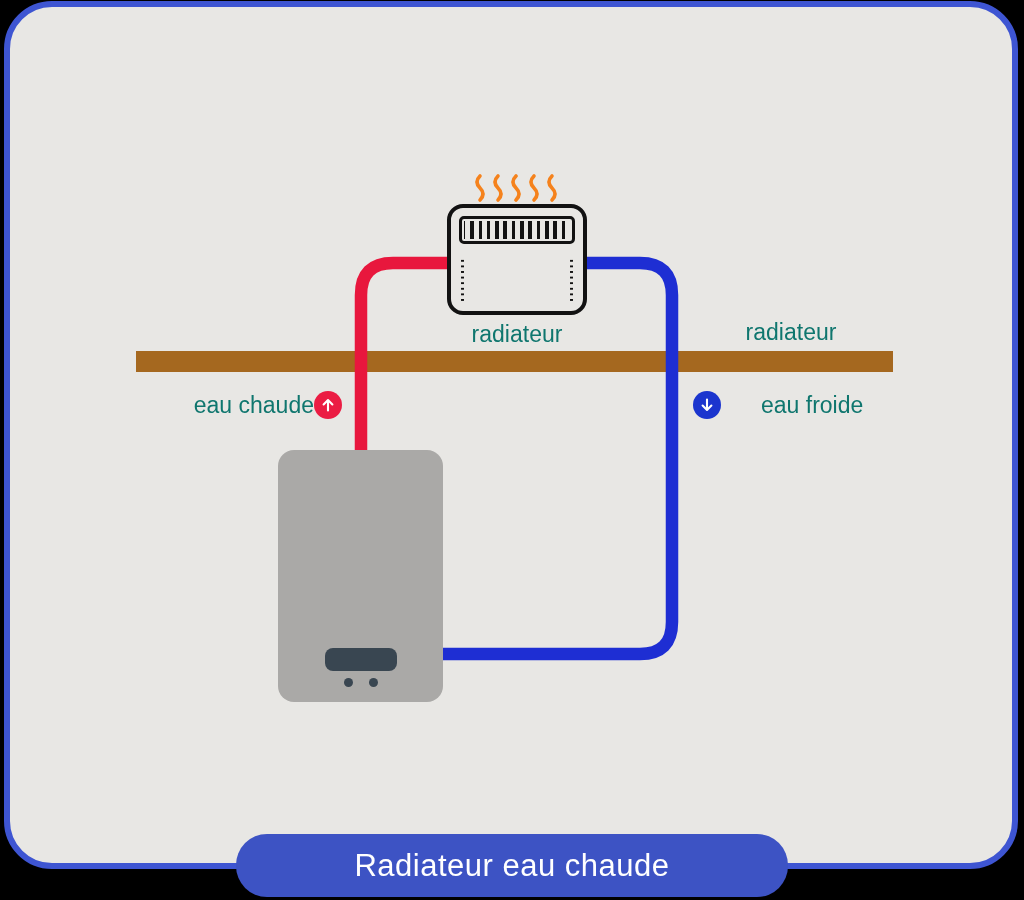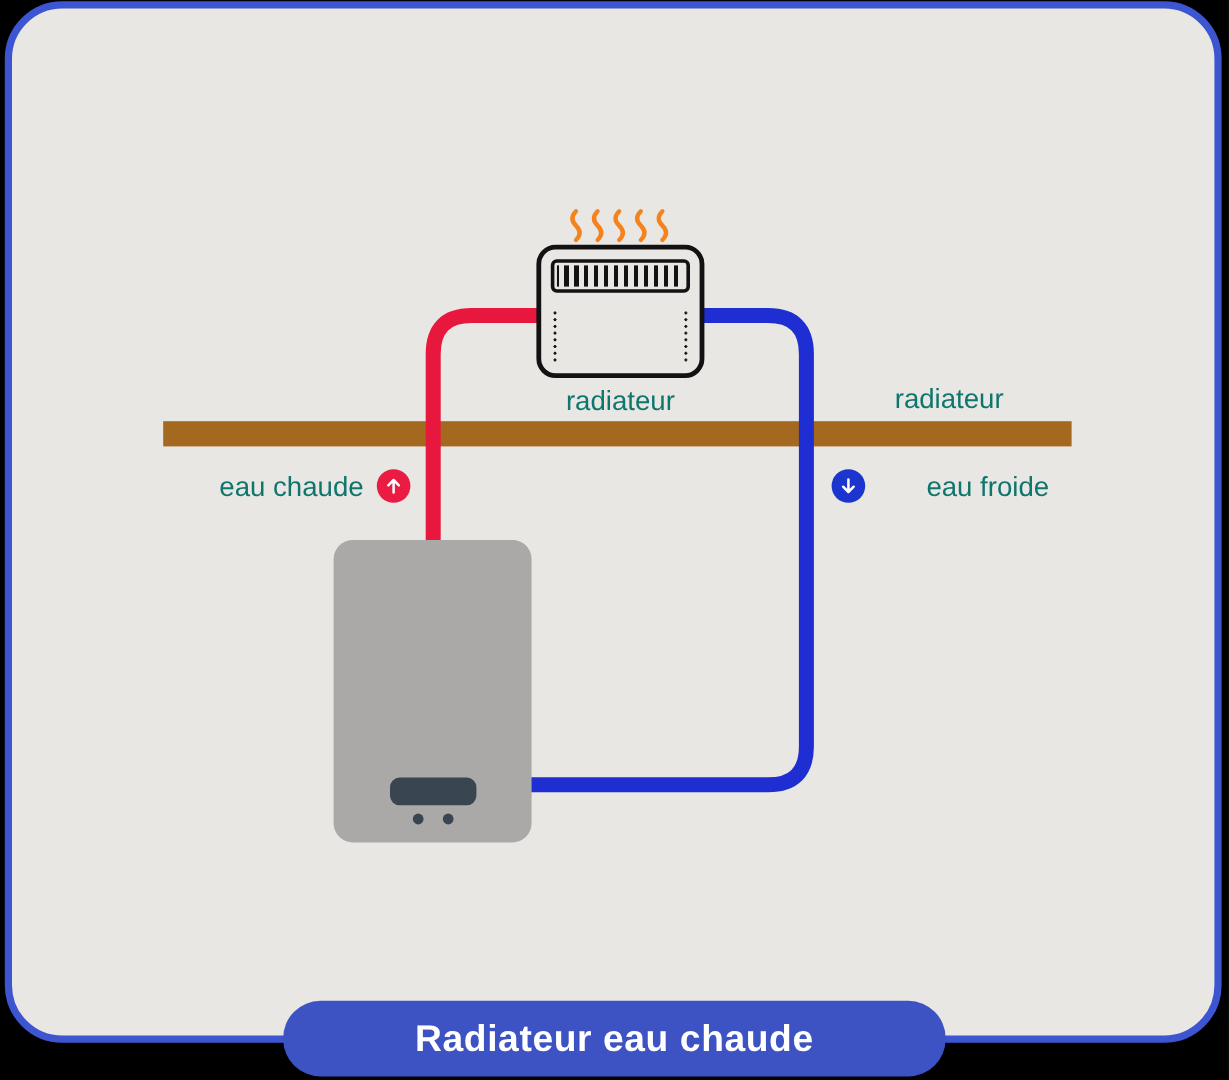--- a/index.html
+++ b/index.html
@@ -109,21 +109,20 @@
     white-space: nowrap;
   }
   .radiator-label { left: 447px; width: 140px; top: 321px; text-align: center; }
   .floor-label    { left: 701px; width: 180px; top: 319px; text-align: center; }
   .boiler-label   { left: 80px;  width: 188px; top: 552px; text-align: right; }
   .flow-row {
     position: absolute;
     top: 391px;
     display: flex;
     align-items: center;
-    gap: 11px;
     height: 28px;
   }
   .hot-row  { right: 682px; }   
   .cold-row { left: 693px; }
   .flow-circle {
     width: 28px;
     height: 28px;
     border-radius: 50%;
     display: flex;
     align-items: center;
@@ -141,21 +140,21 @@
     height: 63px;
     border-radius: 31px;
     background: #3d53c4;
     display: flex;
     align-items: center;
     justify-content: center;
   }
   .title-bar span {
     color: #ffffff;
     font-size: 31px;
-    font-weight: bold;
+    font-weight: normal;
     letter-spacing: 0.5px;
   }
 </style>
 </head>
 <body>
 
 <div class="canvas">
 
   <div class="panel" style="background-color: rgb(232, 231, 228); border-color: rgb(62, 85, 210);"></div>
 

